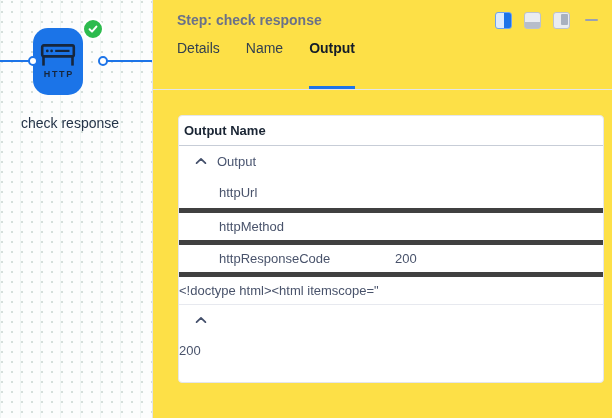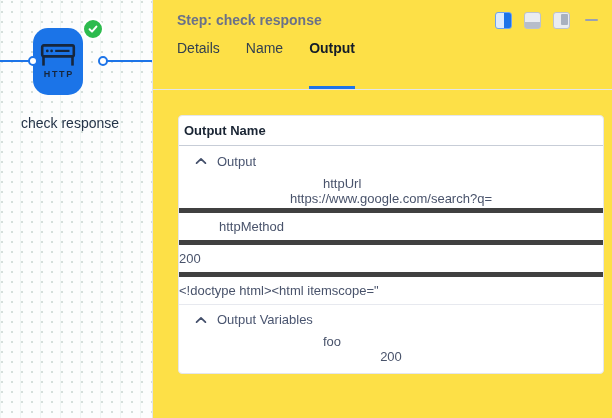--- a/index.html
+++ b/index.html
@@ -67,33 +67,33 @@
     border-bottom: 1px solid #e3e6ea;
   }
   .tab {
     font-size: 14px; color: #33404f; padding-bottom: 10px; margin-right: 26px;
     border-bottom: 3px solid transparent; cursor: pointer;
   }
   .tab.active { font-weight: 700; color: #141d29; border-bottom-color: var(--accent, #1d74e8); }
   
   #card {
     margin: 25px 8px 0 25px; border: 1px solid #e4e6ec; border-radius: 4px;
-    background: #fff; overflow: hidden; padding-bottom: 7px;
+    background: #fff; overflow: hidden; padding-bottom: 16px;
   }
   .t-head {
     display: flex; height: 30px; line-height: 30px; font-size: 13px; font-weight: 700;
     color: #192433; border-bottom: 1px solid #c7cdd7;
   }
   .col-name { width: 216px; flex: none; }
   .t-head .col-name { padding-left: 5px; }
   .t-row { display: flex; align-items: center; font-size: 13px; }
   .t-row.data { height: 32px; color: #49536b; border-top: 5px solid #404040; }
   .t-row.group { height: 30px; color: #4a5570; padding-left: 16px; border-top: 1px solid #e7e9ef; }
   .t-row.group:first-child { border-top: none; }
-  .t-row.group + .t-row.data { border-top: none; flex-direction: column; }
+  .t-row.group + .t-row.data { border-top: none; }
   .t-row.data .col-name { padding-left: 40px; white-space: nowrap; overflow: hidden; }
   .t-row .col-value, .t-head .col-value { flex: 1; min-width: 0; white-space: nowrap; overflow: hidden; }
   .glabel { margin-left: 10px; }
   .chev { display: inline-flex; align-items: center; }
 </style>
 </head>
 <body>
 
 <div id="app">
 
@@ -151,40 +151,38 @@
           <div class="t-row group">
             <span class="chev">
               <svg width="12" height="8" viewBox="0 0 12 8">
                 <polyline points="1.6,6.1 6,1.9 10.4,6.1" fill="none" stroke="#44506b" stroke-width="1.8" stroke-linecap="round" stroke-linejoin="round"></polyline>
               </svg>
             </span>
             <span class="glabel">Output</span>
           </div>
           <div class="t-row data">
             <div class="col-name">httpUrl</div>
-            <div class="col-value">https://www.google.com/search?q=</div>
           </div>
           <div class="t-row data">
             <div class="col-name">httpMethod</div>
           </div>
           <div class="t-row data">
+            <div class="col-name">httpResponseCode</div>
             <div class="col-value">200</div>
           </div>
           <div class="t-row data">
             <div class="col-value">&lt;!doctype html&gt;&lt;html itemscope="</div>
           </div>
           <div class="t-row group">
             <span class="chev">
               <svg width="12" height="8" viewBox="0 0 12 8">
                 <polyline points="1.6,6.1 6,1.9 10.4,6.1" fill="none" stroke="#44506b" stroke-width="1.8" stroke-linecap="round" stroke-linejoin="round"></polyline>
               </svg>
             </span>
-            <span class="glabel">Output Variables</span>
           </div>
           <div class="t-row data">
-            <div class="col-name">foo</div>
             <div class="col-value">200</div>
           </div>
         </div>
     </div>
   </div>
 
 </div>
 
 </body></html>

